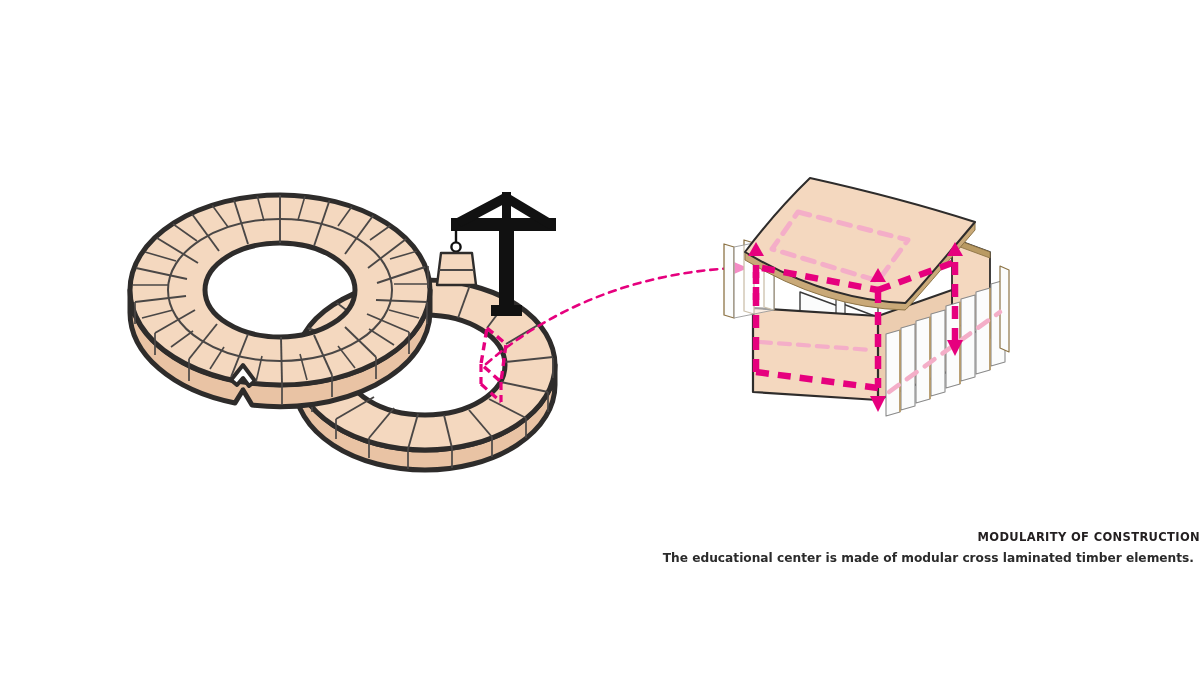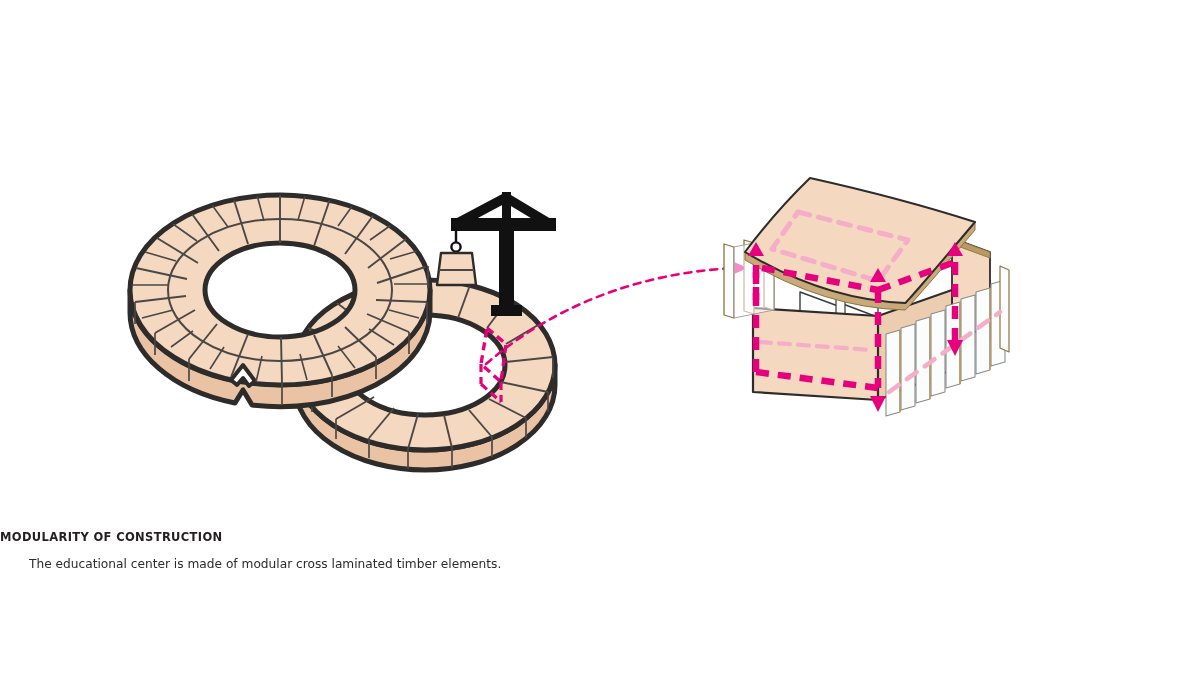--- a/index.html
+++ b/index.html
@@ -26,36 +26,36 @@
     top: 0;
     width: 1200px;
     height: 675px;
     display: block;
   }
   .caption-block {
     position: absolute;
     left: 0;
     top: 530px;
     width: 1200px;
-    text-align: left;
+    text-align: right;
     color: #231f20;
   }
   .caption-title {
     font-size: 11.5px;
     font-weight: bold;
     letter-spacing: 0.35px;
     line-height: 15px;
     margin: 0 0 1px 0;
     color: #231f20;
   }
   .caption-line {
     font-size: 12.2px;
-    font-weight: normal;
+    font-weight: bold;
     line-height: 15.5px;
-    margin: 12px;
+    margin: 6px;
     color: #2b2b2b;
     padding-left: 17px;
   }
 </style>
 </head>
 <body>
 
 <div id="board">
 
   <svg id="figure" viewBox="0 0 1200 675">

